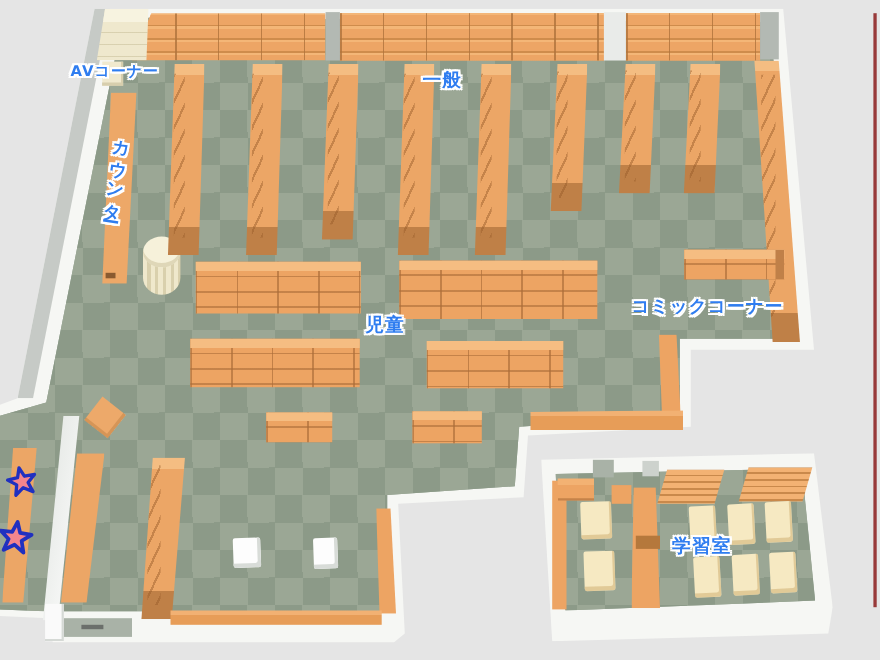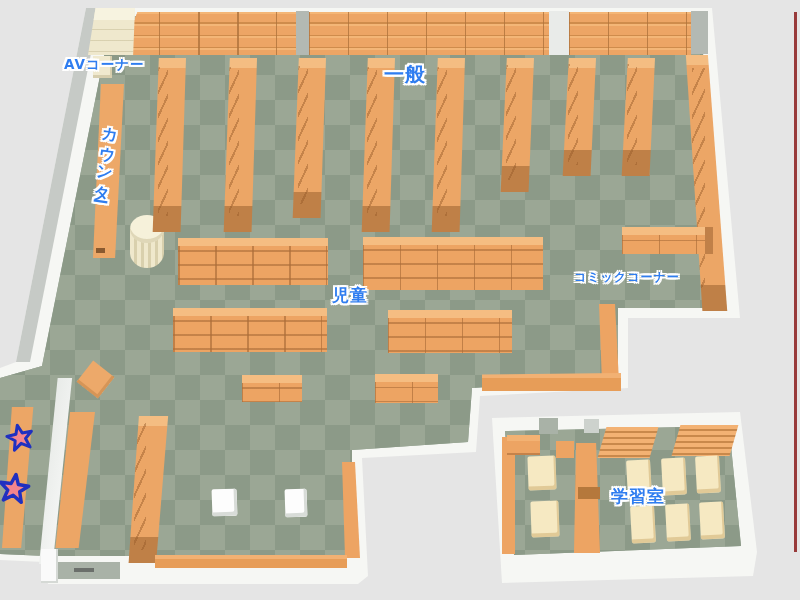--- a/index.html
+++ b/index.html
@@ -123,18 +123,18 @@
   <div class="abs table" style="left:662px;top:458px;width:24px;height:37px;transform:rotate(-3deg);"></div>
   <div class="abs table" style="left:696px;top:456px;width:24px;height:37px;transform:rotate(-3deg);"></div>
   <div class="abs table" style="left:631px;top:506px;width:24px;height:37px;transform:rotate(-3deg);"></div>
   <div class="abs table" style="left:666px;top:504px;width:24px;height:37px;transform:rotate(-3deg);"></div>
   <div class="abs table" style="left:700px;top:502px;width:24px;height:37px;transform:rotate(-3deg);"></div>
 
   <div class="abs" style="left:794px;top:12px;width:3px;height:540px;background:#8b1c1c;opacity:.85;"></div>
 
   <div class="abs lbl" style="left:64px;top:56px;font-size:13.5px;">AVコーナー</div>
   <div class="abs lbl lbl-v" style="left:96px;top:116px;font-size:16px;transform:rotate(8deg);">カウンター</div>
-  <div class="abs lbl" style="left:384px;top:61px;font-size:20px;">一般</div>
+  <div class="abs lbl" style="left:384px;top:61px;font-size:17px;">一般</div>
   <div class="abs lbl" style="left:332px;top:284px;font-size:17px;">児童</div>
-  <div class="abs lbl" style="left:574px;top:269px;font-size:12px;">コミックコーナー</div>
+  <div class="abs lbl" style="left:574px;top:269px;font-size:16px;">コミックコーナー</div>
   <div class="abs lbl" style="left:611px;top:485px;font-size:17px;">学習室</div>
 
 </div>
 
 </body></html>

